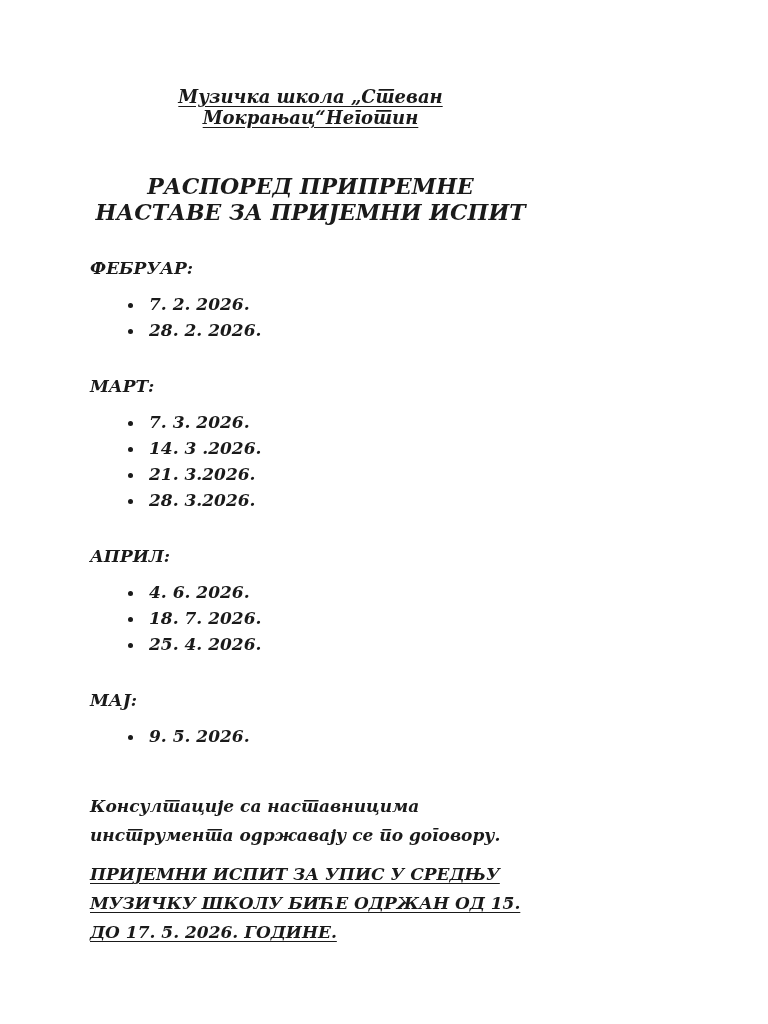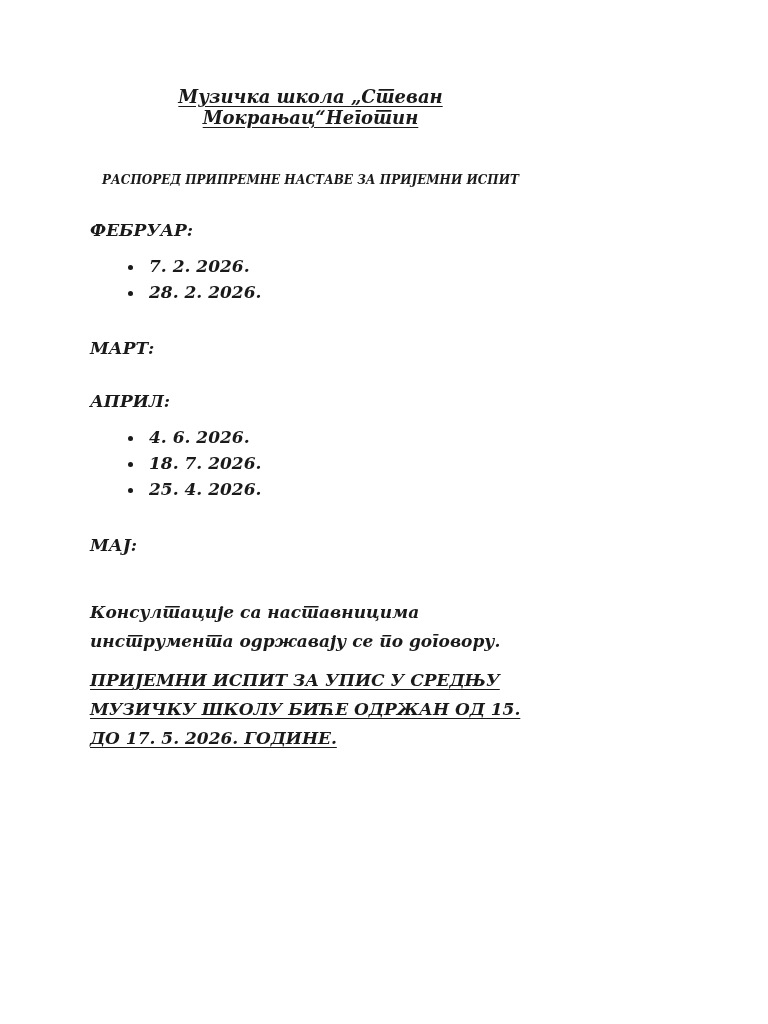--- a/index.html
+++ b/index.html
@@ -22,21 +22,21 @@
   }
   .doc-title {
     text-align: center;
     font-size: 18px;
     text-decoration: underline;
     text-underline-offset: 3px;
     margin: 0 0 0 0;
   }
   .doc-heading {
     text-align: center;
-    font-size: 12px;
+    font-size: 22px;
     margin: 45px 0 0 0;
   }
   .intro {
     font-size: 17px;
     line-height: 28px;
     margin: 46px 0 0 0;
   }
   .month {
     font-size: 17px;
     text-underline-offset: 3px;
@@ -76,25 +76,34 @@
   <div class="doc-heading">РАСПОРЕД ПРИПРЕМНЕ НАСТАВЕ ЗА ПРИЈЕМНИ ИСПИТ</div>
 
 
   <div id="sections">
       <div class="month">ФЕБРУАР:</div>
       <ul class="dates">
         <li>7. 2. 2026.</li>
         <li>28. 2. 2026.</li>
       </ul>
       <div class="month">МАРТ:</div>
+      <ul class="dates">
+        <li>7. 3. 2026.</li>
+        <li>14. 3 .2026.</li>
+        <li>21. 3.2026.</li>
+        <li>28. 3.2026.</li>
+      </ul>
       <div class="month">АПРИЛ:</div>
       <ul class="dates">
         <li>4. 6. 2026.</li>
         <li>18. 7. 2026.</li>
         <li>25. 4. 2026.</li>
       </ul>
       <div class="month">МАЈ:</div>
+      <ul class="dates">
+        <li>9. 5. 2026.</li>
+      </ul>
     </div>
 
   <p class="consultations">Консултације са наставницима инструмента одржавају се по договору.</p>
 
   <p class="exam-notice">ПРИЈЕМНИ ИСПИТ ЗА УПИС У СРЕДЊУ МУЗИЧКУ ШКОЛУ БИЋЕ ОДРЖАН ОД 15. ДО 17. 5. 2026. ГОДИНЕ.</p>
 </div>
 
 </body></html>

